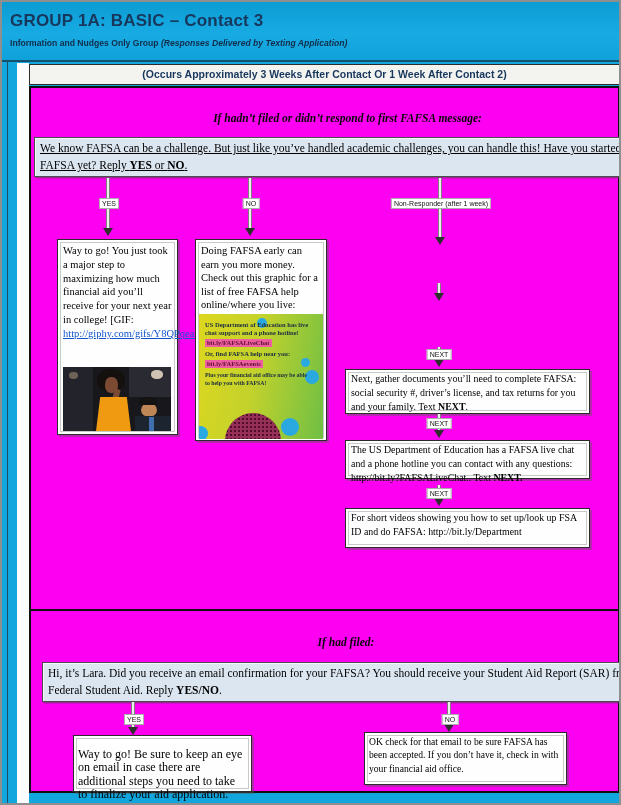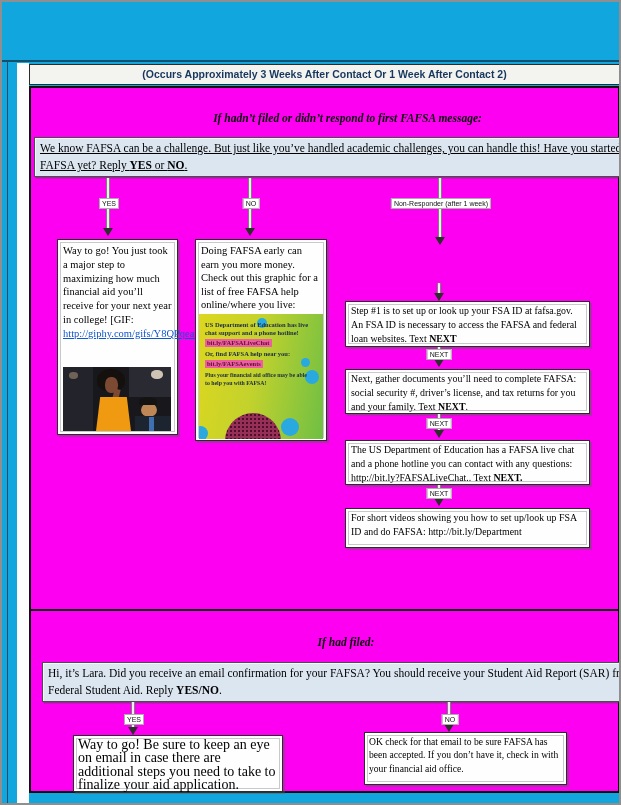--- a/index.html
+++ b/index.html
@@ -48,20 +48,24 @@
   .ghl{display:inline-block;background:#ee5fa1;color:#5c1030;padding:0 2px;margin:2px 0 3px;}
   .gc{position:absolute;border-radius:50%;background:#2aa9e0;}
   .gsemi{position:absolute;left:26px;top:99px;width:56px;height:56px;border-radius:50%;
     background:radial-gradient(#4f0f2c 1px, transparent 1.3px) 0 0/4px 4px, #963056;}
 </style>
 </head>
 <body>
 
 <div id="page">
 
+  <div class="hdr">
+    <div class="hdr-title">GROUP 1A: BASIC – Contact 3</div>
+    <div class="hdr-sub"><span>Information and Nudges Only Group </span><i>(Responses Delivered by Texting Application)</i></div>
+  </div>
   <div class="hdr-line"></div>
   <div class="vline-left"></div>
   <div class="white-strip"></div>
 
   <div class="banner">(Occurs Approximately 3 Weeks After Contact Or 1 Week After Contact 2)</div>
 
   <div class="panel">
     <div class="divider"></div>
 
     <div class="sec-title" style="left:0;top:24px;width:545px;">If hadn’t filed or didn’t respond to first FAFSA message:</div>
@@ -115,35 +119,32 @@
           <span>Or, find FAFSA help near you:</span><br>
           <span class="ghl">bit.ly/FAFSAevents</span><br>
           <span style="font-size:5.8px;">Plus your financial aid office may be able to help you with FAFSA!</span>
         </div>
       </div>
     </div>
 
     <div class="conn" style="left:406px;top:195px;height:10px;"></div>
     <div class="ah" style="left:403px;top:205px;"></div>
 
-    <div class="fbox" style="left:314px;top:213px;width:245px;height:46px;padding:2px 5px;font-size:9.9px;line-height:14px;">
-      <span>Step #1 is to set up or look up your FSA ID at fafsa.gov. An FSA ID is necessary to access the FAFSA and federal loan websites. Text </span><b>NEXT</b><span></span>
-    </div>
     <div class="conn" style="left:406px;top:259px;height:12px;"></div>
     <div class="ah" style="left:403px;top:271px;"></div>
     <div class="lbl" style="left:408px;top:261px;">NEXT</div>
 
     <div class="fbox" style="left:314px;top:281px;width:245px;height:45px;padding:2px 5px;font-size:9.9px;line-height:14px;">
       <span>Next, gather documents you’ll need to complete FAFSA: social security #, driver’s license, and tax returns for you and your family. Text </span><b>NEXT</b><span>.</span>
     </div>
     <div class="conn" style="left:406px;top:326px;height:16px;"></div>
     <div class="ah" style="left:403px;top:342px;"></div>
     <div class="lbl" style="left:408px;top:330px;">NEXT</div>
 
-    <div class="fbox" style="left:314px;top:352px;width:245px;height:45px;padding:2px 5px;font-size:9.9px;line-height:14px;">
+    <div class="fbox" style="left:314px;top:352px;width:245px;height:39px;padding:2px 5px;font-size:9.9px;line-height:14px;">
       <span>The US Department of Education has a FAFSA live chat and a phone hotline you can contact with any questions: http://bit.ly?FAFSALiveChat.. Text </span><b>NEXT.</b><span></span>
     </div>
     <div class="conn" style="left:406px;top:397px;height:13px;"></div>
     <div class="ah" style="left:403px;top:410px;"></div>
     <div class="lbl" style="left:408px;top:400px;">NEXT</div>
 
     <div class="fbox" style="left:314px;top:420px;width:245px;height:40px;padding:2px 5px;font-size:9.9px;line-height:14px;">
       <span>For short videos showing you how to set up/look up FSA ID and do FAFSA: http://bit.ly/Department</span><b></b><span></span>
     </div>
 
@@ -154,18 +155,18 @@
     </div>
 
     <div class="conn" style="left:100px;top:614px;height:25px;"></div>
     <div class="ah" style="left:97px;top:639px;"></div>
     <div class="lbl" style="left:103px;top:626px;">YES</div>
 
     <div class="conn" style="left:416px;top:614px;height:22px;"></div>
     <div class="ah" style="left:413px;top:636px;"></div>
     <div class="lbl" style="left:419px;top:626px;">NO</div>
 
-    <div class="fbox" style="left:42px;top:647px;width:210px;height:57px;padding:2px 4px;font-size:14px;line-height:13.4px;">Way to go!  Be sure to keep an eye on email in case there are additional steps you need to take to finalize your aid application.</div>
+    <div class="fbox" style="left:42px;top:647px;width:179px;height:57px;padding:12px 4px;font-size:12px;line-height:13.4px;">Way to go!  Be sure to keep an eye on email in case there are additional steps you need to take to finalize your aid application.</div>
 
     <div class="fbox" style="left:333px;top:644px;width:203px;height:53px;padding:2px 4px;font-size:9.6px;line-height:13.4px;">OK check for that email to be sure FAFSA has been accepted. If you don’t have it, check in with your financial aid office.</div>
 
   </div>
 </div>
 
 </body></html>

